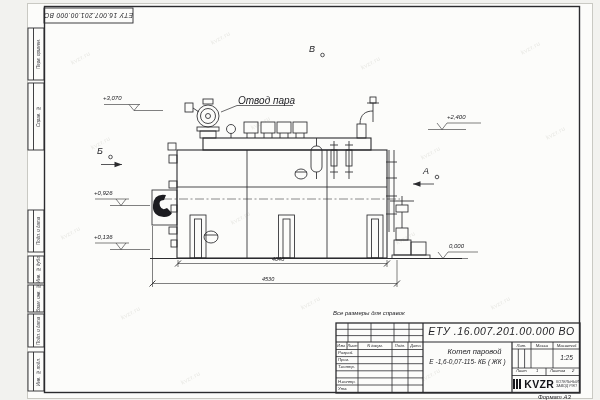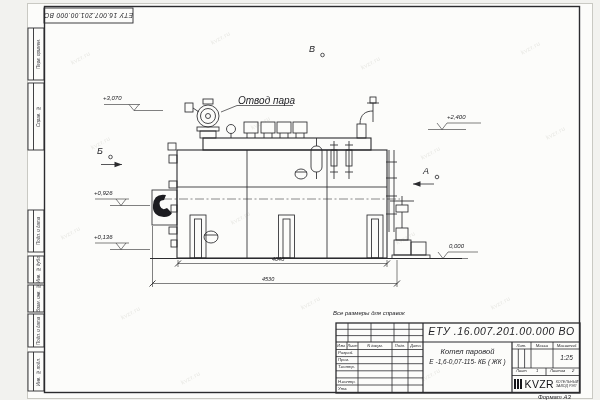--- a/index.html
+++ b/index.html
@@ -24,21 +24,21 @@
     font-size:4.5px;font-style:italic;color:#35353a;white-space:nowrap;
   }
   .stamp180{
     left:44px;top:8px;width:89px;height:15px;line-height:15px;text-align:center;
     font-size:6.5px;transform:rotate(180deg);letter-spacing:.4px;
   }
   .kvzr-stripes{
     display:inline-block;width:9px;height:10px;margin-right:2px;
     background:repeating-linear-gradient(90deg,#16161b 0 1.7px,transparent 1.7px 3.1px);
   }
-  .kvzr-word{font-weight:normal;font-style:normal;font-size:10.5px;letter-spacing:.3px;color:#121217}
+  .kvzr-word{font-weight:bold;font-style:normal;font-size:10.5px;letter-spacing:.3px;color:#121217}
   .kvzr-sub{font-size:3.6px;font-style:italic;color:#3a3a3f;line-height:1.15;margin-left:2px;text-align:left}
 </style>
 </head>
 <body>
 
 <div class="abs paper"></div>
 
 <div class="wm" style="left:70px;top:55px">kvzr.ru</div>
 <div class="wm" style="left:210px;top:35px">kvzr.ru</div>
 <div class="wm" style="left:360px;top:60px">kvzr.ru</div>
@@ -307,21 +307,21 @@
 <div class="txt" style="left:94px;top:234px;font-size:6px">+0,136</div>
 <div class="txt" style="left:449px;top:243px;font-size:6px">0,000</div>
 
 <div class="txt" style="left:272px;top:256px;font-size:5.5px">4040</div>
 <div class="txt" style="left:262px;top:276px;font-size:5.5px">4530</div>
 
 <div class="txt" style="left:333px;top:310px;font-size:6px">Все размеры для справок</div>
 
 <div class="txt ctr" style="left:423px;top:326px;width:157px;font-size:10.5px;letter-spacing:.6px">ЕТУ .16.007.201.00.000  ВО</div>
 
-<div class="txt ctr" style="left:423px;top:348px;width:89px;font-size:7.5px">Котел паровой</div>
+<div class="txt ctr" style="left:423px;top:348px;width:103px;font-size:7.5px">Котел паровой</div>
 <div class="txt ctr" style="left:423px;top:358px;width:89px;font-size:6.5px">Е -1,6-0,07-115- КБ ( ЖК )</div>
 
 <div class="txt ctr" style="left:512px;top:343.5px;width:19px;font-size:4.2px">Лит.</div>
 <div class="txt ctr" style="left:531px;top:343.5px;width:22px;font-size:4.2px">Масса</div>
 <div class="txt ctr" style="left:553px;top:343.5px;width:27px;font-size:4.2px">Масштаб</div>
 <div class="txt ctr" style="left:553px;top:354px;width:27px;font-size:6.5px">1:25</div>
 
 <div class="txt" style="left:516px;top:369px;font-size:4.2px">Лист</div>
 <div class="txt" style="left:536px;top:369px;font-size:4.2px">1</div>
 <div class="txt" style="left:550px;top:369px;font-size:4.2px">Листов</div>

